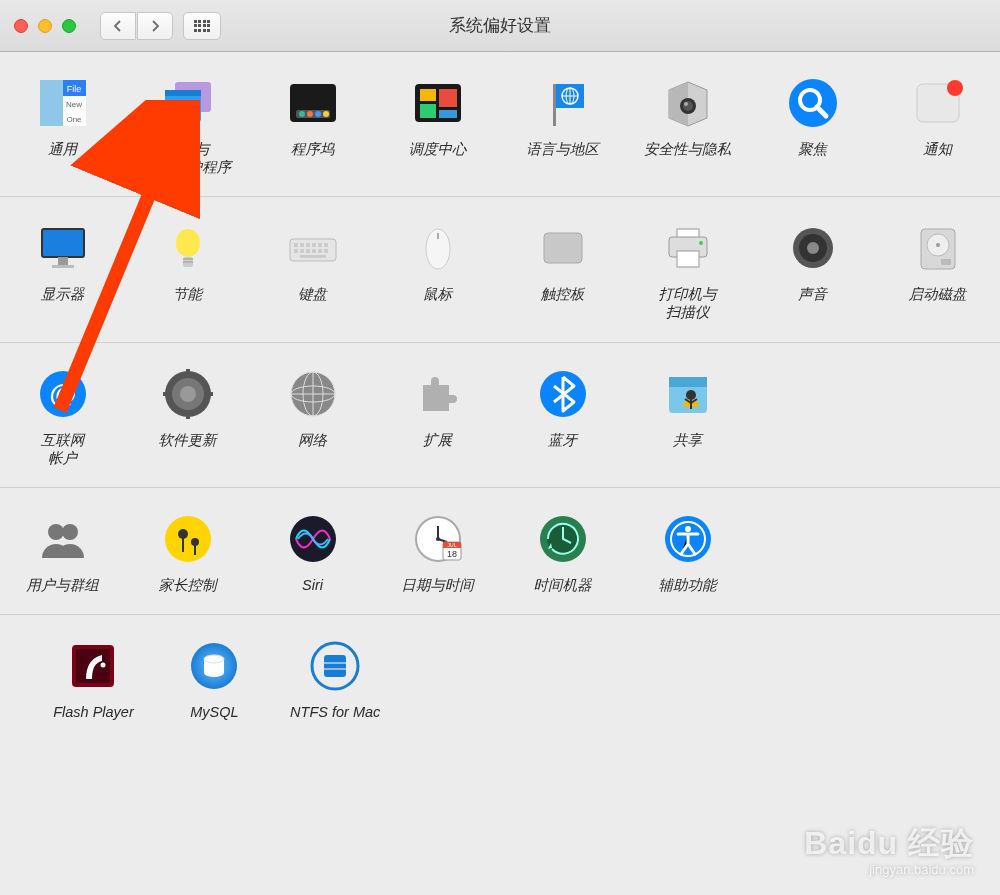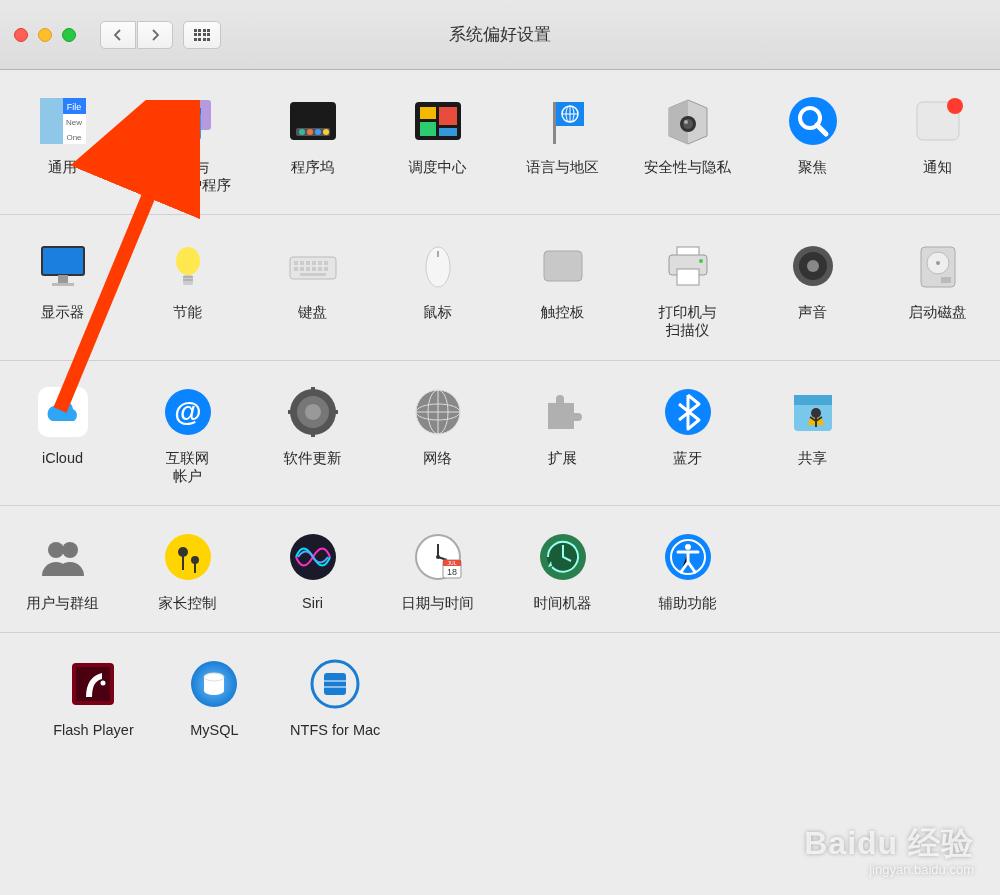--- a/index.html
+++ b/index.html
@@ -5,21 +5,21 @@
 * { margin: 0; padding: 0; box-sizing: border-box; }
 body {
   font-family: -apple-system, "Helvetica Neue", "PingFang SC", sans-serif;
   background: #ececec;
   width: 1000px;
   height: 895px;
   overflow: hidden;
   position: relative;
 }
 .titlebar {
-  height: 70px;
+  height: 52px;
   background: linear-gradient(#e8e8e8, #dcdcdc);
   border-bottom: 1px solid #b5b5b5;
   display: flex;
   align-items: center;
   padding: 0 14px;
   position: relative;
 }
 .traffic { display: flex; gap: 10px; align-items: center; }
 .dot { width: 14px; height: 14px; border-radius: 50%; }
 .dot.red { background: #ff5f57; border: 0.5px solid #e33e32; }
@@ -75,21 +75,21 @@
   column-gap: 0;
 }
 .section.last { border-bottom: none; padding-left: 33px; }
 .pref {
   display: flex; flex-direction: column; align-items: center;
   text-align: center; cursor: default;
   padding: 0 2px;
   font-size: 14.5px; color: #2b2b2b;
 }
 .iconbox { width: 54px; height: 54px; margin-bottom: 10px; display: flex; align-items: flex-start; justify-content: center; }
-.label { line-height: 1.25; white-space: pre-line; }
+.label { line-height: 1.25; white-space: pre-line; font-style: italic; }
 
 .arrow {
   position: absolute;
   left: 40px; top: 100px;
   width: 160px; height: 320px;
   pointer-events: none;
 }
 .watermark {
   position: absolute; right: 26px; bottom: 18px;
   color: rgba(255,255,255,0.75); text-align: right;
@@ -330,29 +330,20 @@
         </svg>
     </div>
     <div class="label">启动磁盘</div>
   </div>
 </div>
 
 <div class="section">
   <div class="pref">
     <div class="iconbox">
       <svg width="54" height="54" viewBox="0 0 54 54">
-          <rect x="2" y="2" width="50" height="50" rx="10" fill="#fff"></rect>
-          <path d="M16 36 a8 8 0 0 1 2-15 a10 10 0 0 1 19 3 a7 7 0 0 1 1 12 Z" fill="#2fa5f5"></path>
-        </svg>
-    </div>
-    <div class="label">iCloud</div>
-  </div>
-  <div class="pref">
-    <div class="iconbox">
-      <svg width="54" height="54" viewBox="0 0 54 54">
           <circle cx="27" cy="27" r="23" fill="#0a84ff"></circle>
           <text x="27" y="36" font-size="28" fill="#fff" text-anchor="middle" font-weight="bold">@</text>
         </svg>
     </div>
     <div class="label">互联网
 帐户</div>
   </div>
   <div class="pref">
     <div class="iconbox">
       <svg width="54" height="54" viewBox="0 0 54 54">

